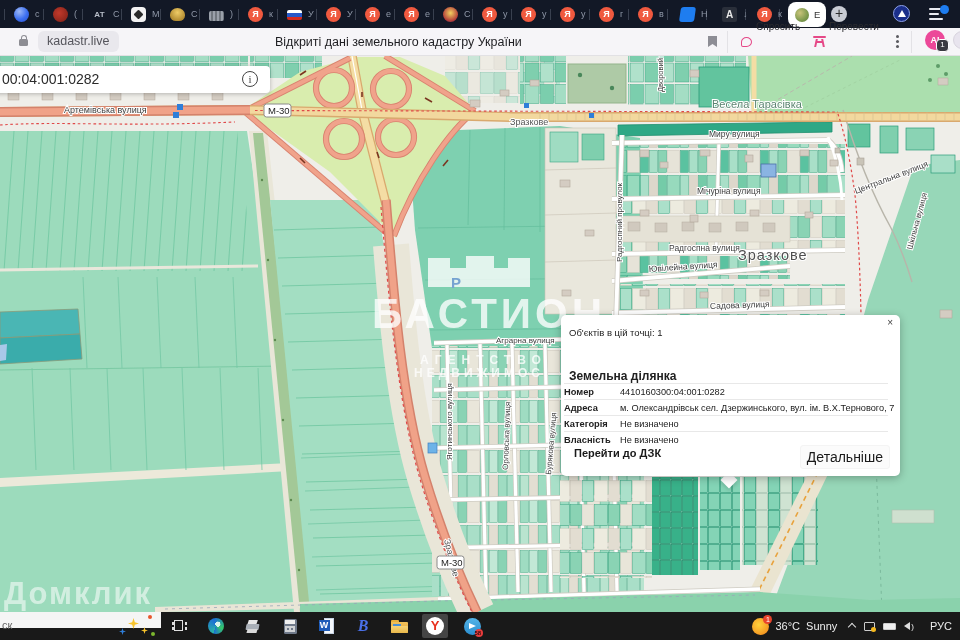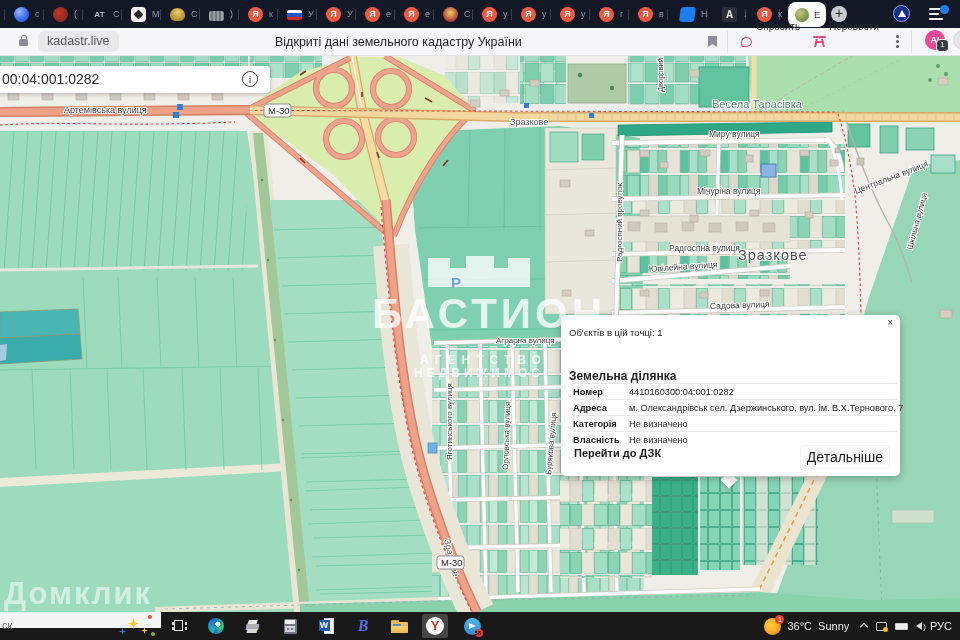--- a/index.html
+++ b/index.html
@@ -36,21 +36,21 @@
 #searchbox { position:absolute; left:-12px; top:66px; width:282px; height:27px; background:#fff; border-radius:4px; box-shadow:0 1px 4px rgba(0,0,0,.25); }
 #searchbox span { position:absolute; left:14px; top:5px; font-size:14px; color:#2b2b2b; }
 #infoi { position:absolute; right:12px; top:5px; width:16px; height:16px; border:1.5px solid #444; border-radius:50%; color:#444; font-size:11px; text-align:center; line-height:15px; font-family:"Liberation Serif",serif; }
 
 
 #popup { position:absolute; left:561px; top:315px; width:339px; height:161px; background:#fff; border-radius:5px; box-shadow:0 2px 8px rgba(0,0,0,.28); color:#212121; }
 #popup .close { position:absolute; right:7px; top:2px; font-size:10px; color:#444; }
 #pp1 { position:absolute; left:8px; top:12px; font-size:9.5px; }
 #pp2 { position:absolute; left:8px; top:27px; font-size:9.5px; font-style:italic; color:#222; white-space:nowrap; }
 #pp3 { position:absolute; left:8px; top:54px; font-size:12px; font-weight:bold; }
-.prow { position:absolute; left:12px; width:324px; border-top:1px solid #e8e8e8; display:flex;align-items:flex-end; }
+.prow { position:absolute; left:3px; width:324px; border-top:1px solid #e8e8e8; display:flex;align-items:flex-end; }
 .prow .k { font-weight:bold; width:56px; flex:0 0 56px; font-size:9.3px; padding-top:3px; }
 .prow .v { font-size:9.2px; padding-top:3px; white-space:nowrap; }
 #pbtn1 { position:absolute; left:13px; top:132px; font-size:11px; color:#1a1a1a;font-weight:bold; }
 #pbtn2 { position:absolute; right:10px; top:130px; font-size:14px; color:#1a1a1a; background:#fbfbfb; border:1px solid #f4f4f4; border-radius:3px; padding:3px 6px; }
 #ppointer { position:absolute; left:723px; top:474px; width:12px; height:12px; background:#fff; transform:rotate(45deg); box-shadow:2px 2px 4px rgba(0,0,0,.12); }
 
 
 #taskbar { position:absolute; left:0; top:612px; width:960px; height:28px; background:#191919; }
 #tsearch { position:absolute; left:0; top:0; width:161px; height:16px; background:#f5f5f5; }
 #tsearch span { position:absolute; left:2px; top:7px; font-size:11px; color:#666; }
@@ -689,17 +689,17 @@
         <div style="position:absolute;right:-3px;top:-3px;width:9px;height:9px;border-radius:50%;background:#e8442c;color:#fff;font-size:7px;text-align:center;line-height:9px;">1</div>
       </div>
       <span style="font-size:11px;">36°C&nbsp;&nbsp;Sunny</span>
       <div style="margin-left:12px;width:6px;height:6px;border-left:1.5px solid #ddd;border-top:1.5px solid #ddd;transform:rotate(45deg);margin-top:2px;"></div>
       <div style="margin-left:9px;width:11px;height:9px;border:1px solid #ccc;border-radius:1px;position:relative;">
           <div style="position:absolute;right:-2px;bottom:-2px;width:5px;height:5px;background:#f5b91e;border-radius:50%;"></div>
         </div>
       <div style="margin-left:8px;width:13px;height:7px;border:1px solid #ccc;border-radius:1px;background:#eee;"></div>
       <div style="margin-left:8px;width:0;height:0;border-top:4px solid transparent;border-bottom:4px solid transparent;border-right:6px solid #ddd;"></div>
         <span style="font-size:8px;margin-left:1px;">)</span>
-      <span style="margin-left:4px;margin-right:8px;font-size:11px;">РУС</span>
+      <span style="margin-left:16px;margin-right:8px;font-size:11px;">РУС</span>
     </div>
   </div>
 
 </div>
 
 </body></html>

